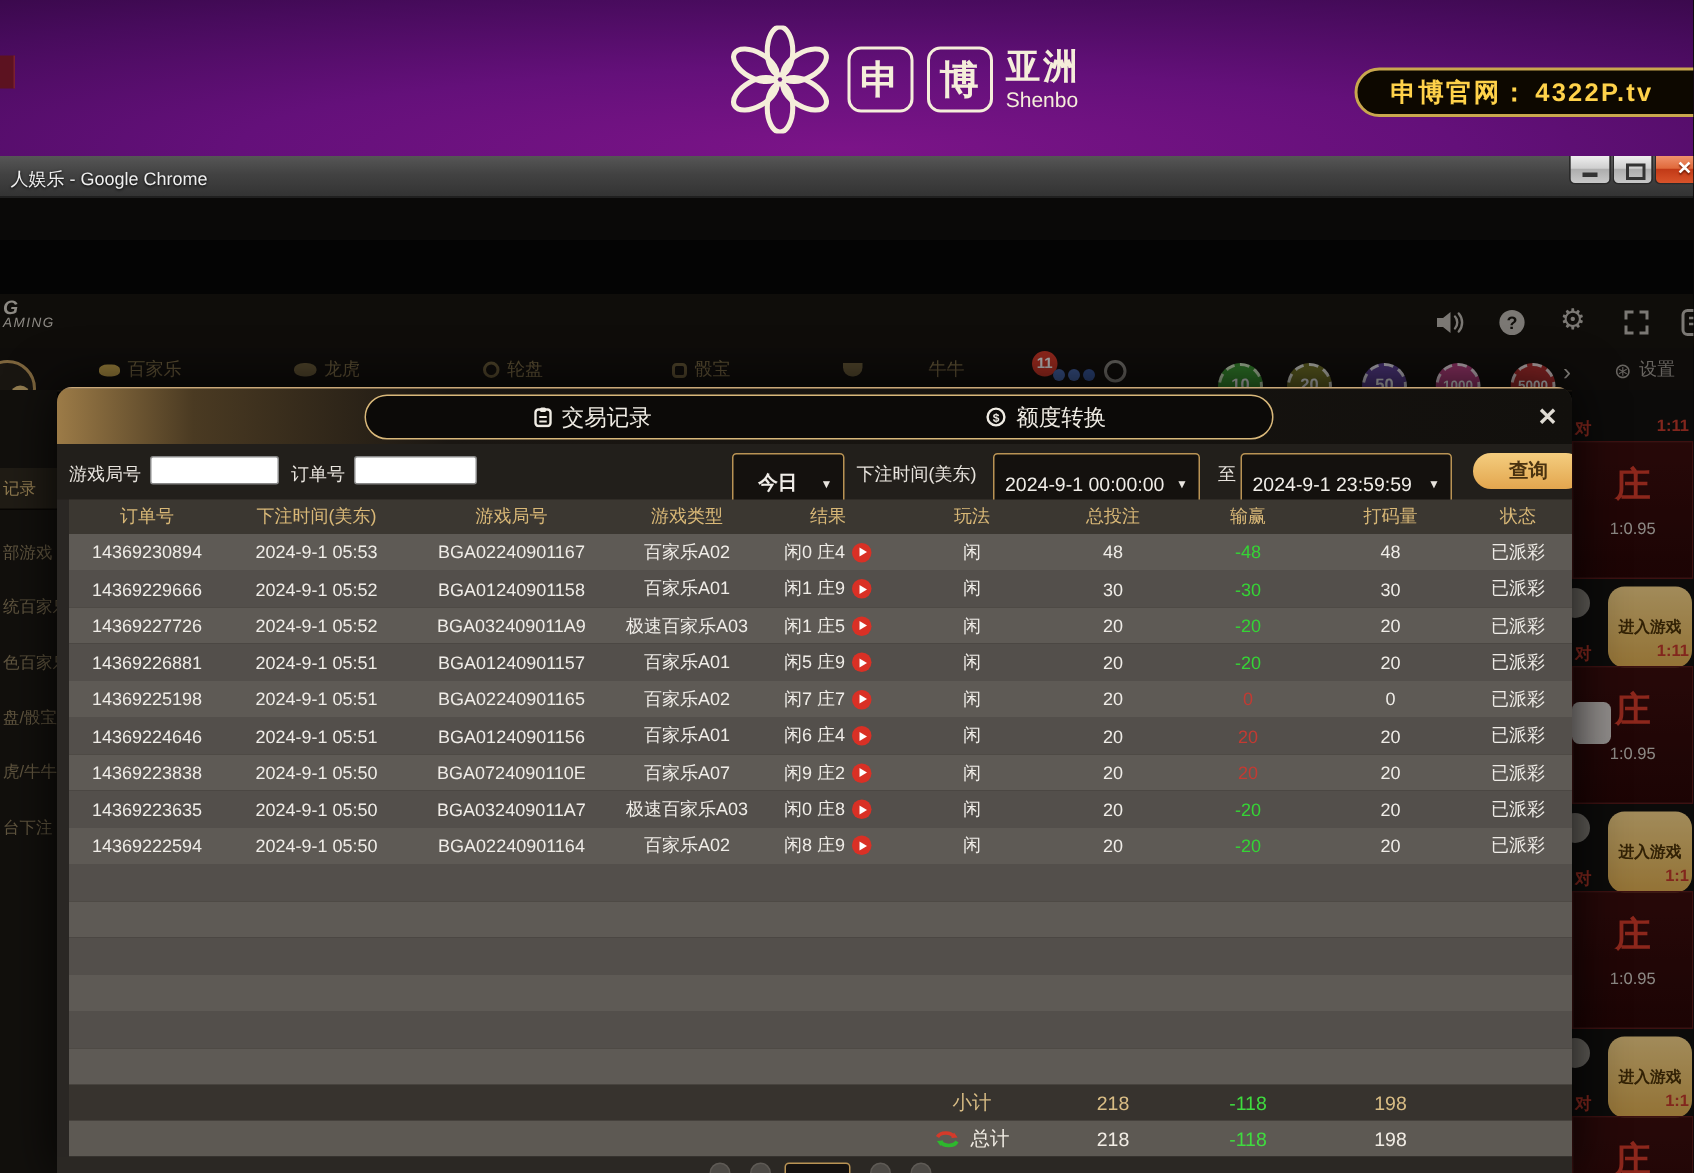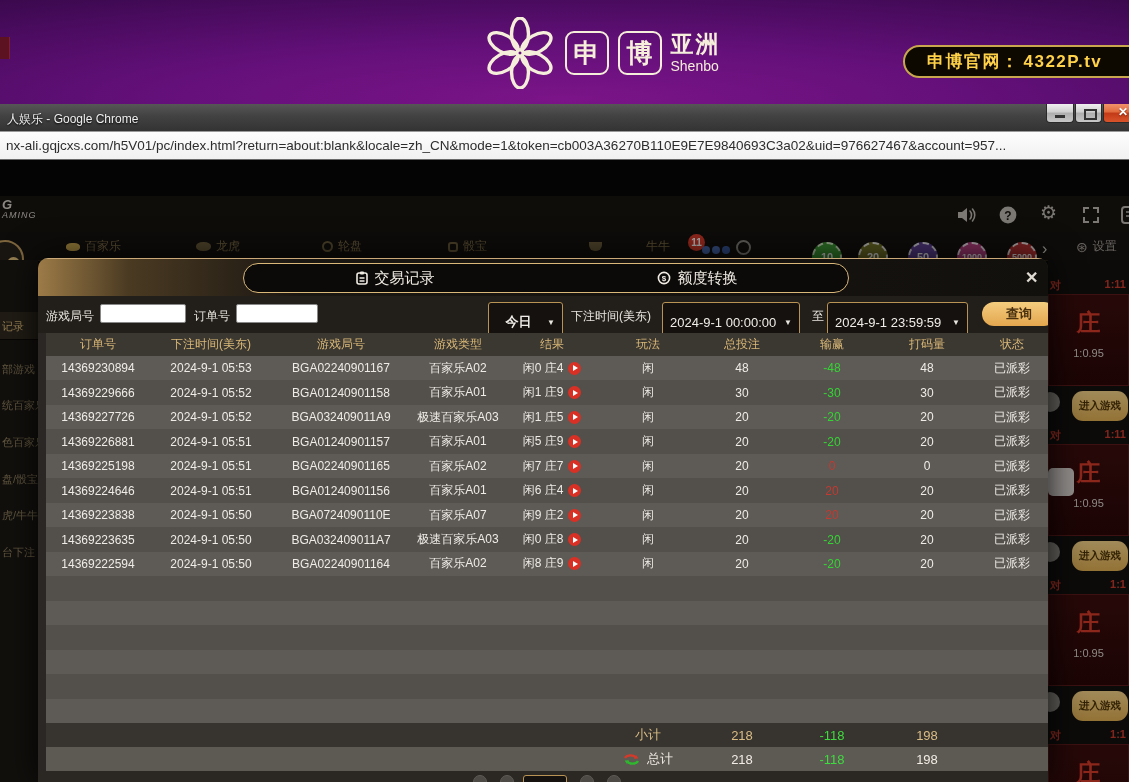--- a/index.html
+++ b/index.html
@@ -55,21 +55,21 @@
   .rightpanel{left:1048px;top:100px;width:81px;height:522px;background:#131110;}
   .gcard{position:absolute;left:0;width:81px;height:142px;}
   .gc-top{position:absolute;left:0;top:0;width:100%;height:14px;color:#c0392b;font-size:11px;font-weight:bold;}
   .gc-body{position:absolute;left:0;top:16px;width:81px;height:92px;box-sizing:border-box;
     background:linear-gradient(180deg,#3a0d0d,#2a0707);border:1px solid #5a1a1a;text-align:center;}
   .gc-main{margin-top:12px;color:#cf3a2a;font-size:24px;font-weight:bold;}
   .gc-odds{margin-top:8px;color:#cfcbc4;font-size:11px;}
   .gc-foot{position:absolute;left:0;top:112px;width:100%;height:26px;}
   .gc-eye{position:absolute;left:-8px;top:2px;width:20px;height:20px;border-radius:50%;background:#8f8b84;}
   .enter-btn{position:absolute;right:1px;top:1px;background:linear-gradient(180deg,#eecd85,#d9a94f);
-    color:#4a3208;font-size:10.5px;font-weight:bold;border-radius:11px;padding:8px 7px;white-space:nowrap;}
+    color:#4a3208;font-size:10.5px;font-weight:bold;border-radius:11px;padding:20px 7px;white-space:nowrap;}
   .dim{left:0;top:36px;width:1129px;height:586px;background:rgba(0,0,0,.32);}
   
   .modal{left:38px;top:258px;width:1010px;height:524px;background:#2a2724;border-radius:10px 10px 0 0;
     overflow:hidden;box-shadow:0 0 35px rgba(0,0,0,.85);z-index:10;}
   .m-head{position:absolute;left:0;top:0;width:100%;height:38px;
     background:linear-gradient(90deg,#9c7b47 0%,#4a3a22 9%,#1a1612 26%,#12100d 100%);
     border-top:1px solid #caa878;box-sizing:border-box;}
   .tabpill{position:absolute;left:205px;top:4px;width:606px;height:30px;background:#0c0a08;border:1px solid #d9b87a;
     border-radius:16px;display:flex;box-sizing:border-box;}
   .tab{flex:1;display:flex;align-items:center;justify-content:center;gap:7px;color:#f0ece4;font-size:15px;cursor:default;}
@@ -146,23 +146,20 @@
   <div class="abs winbtn" style="left:1046px;width:28px;">
       <span class="glyph-min"></span>
     </div>
   <div class="abs winbtn" style="left:1075px;width:27px;">
       <span class="glyph-max"></span>
     </div>
   <div class="abs winbtn close" style="left:1103px;width:40px;">
       <span class="glyph-x">✕</span>
     </div>
 
-  <div class="abs urlbar">
-    <span class="urltext">nx-ali.gqjcxs.com/h5V01/pc/index.html?return=about:blank&amp;locale=zh_CN&amp;mode=1&amp;token=cb003A36270B110E9E7E9840693C3a02&amp;uid=976627467&amp;account=957...</span>
-  </div>
 
   <div class="abs gamebg">
     <div class="abs blackstrip"></div>
 
     <div class="abs gheader">
       <div class="abs glogo">
         <div class="l1">G</div>
         <div class="l2">AMING</div>
       </div>
       <svg class="abs hicon" style="left:956px;" viewBox="0 0 20 20">
@@ -193,21 +190,21 @@
         <span>龙虎</span>
       </div>
       <div class="abs gnav-item" style="left:322px;">
         <span class="dot" style="position:static;width:11px;height:11px;border:2px solid #6a5c3a;border-radius:50%;display:inline-block;box-sizing:border-box;"></span>
         <span>轮盘</span>
       </div>
       <div class="abs gnav-item" style="left:448px;">
         <span class="dot" style="position:static;width:10px;height:10px;border:2px solid #6a5c3a;border-radius:3px;display:inline-block;box-sizing:border-box;"></span>
         <span>骰宝</span>
       </div>
-      <div class="abs gnav-item" style="left:589px;gap:44px;">
+      <div class="abs gnav-item" style="left:562px;gap:44px;">
         <span class="dot" style="position:static;width:13px;height:9px;background:#6a5c3a;border-radius:0 0 6px 6px;display:inline-block;"></span>
         <span>牛牛</span>
       </div>
       <div class="abs badge" style="left:688px;top:2px;width:17px;height:17px;font-size:10px;line-height:17px;">11</div>
       <div class="dot" style="left:702px;top:14px;width:8px;height:8px;background:#4a6ab0;"></div>
       <div class="dot" style="left:712px;top:14px;width:8px;height:8px;background:#4a6ab0;"></div>
       <div class="dot" style="left:722px;top:14px;width:8px;height:8px;background:#3a5aa0;"></div>
       <div class="dot" style="left:736px;top:8px;width:15px;height:15px;border:2px solid #8a8680;box-sizing:border-box;"></div>
       <div class="abs gnav-item" style="left:1076px;color:#9a958e;">
         <span style="font-size:14px;">⊛</span>

